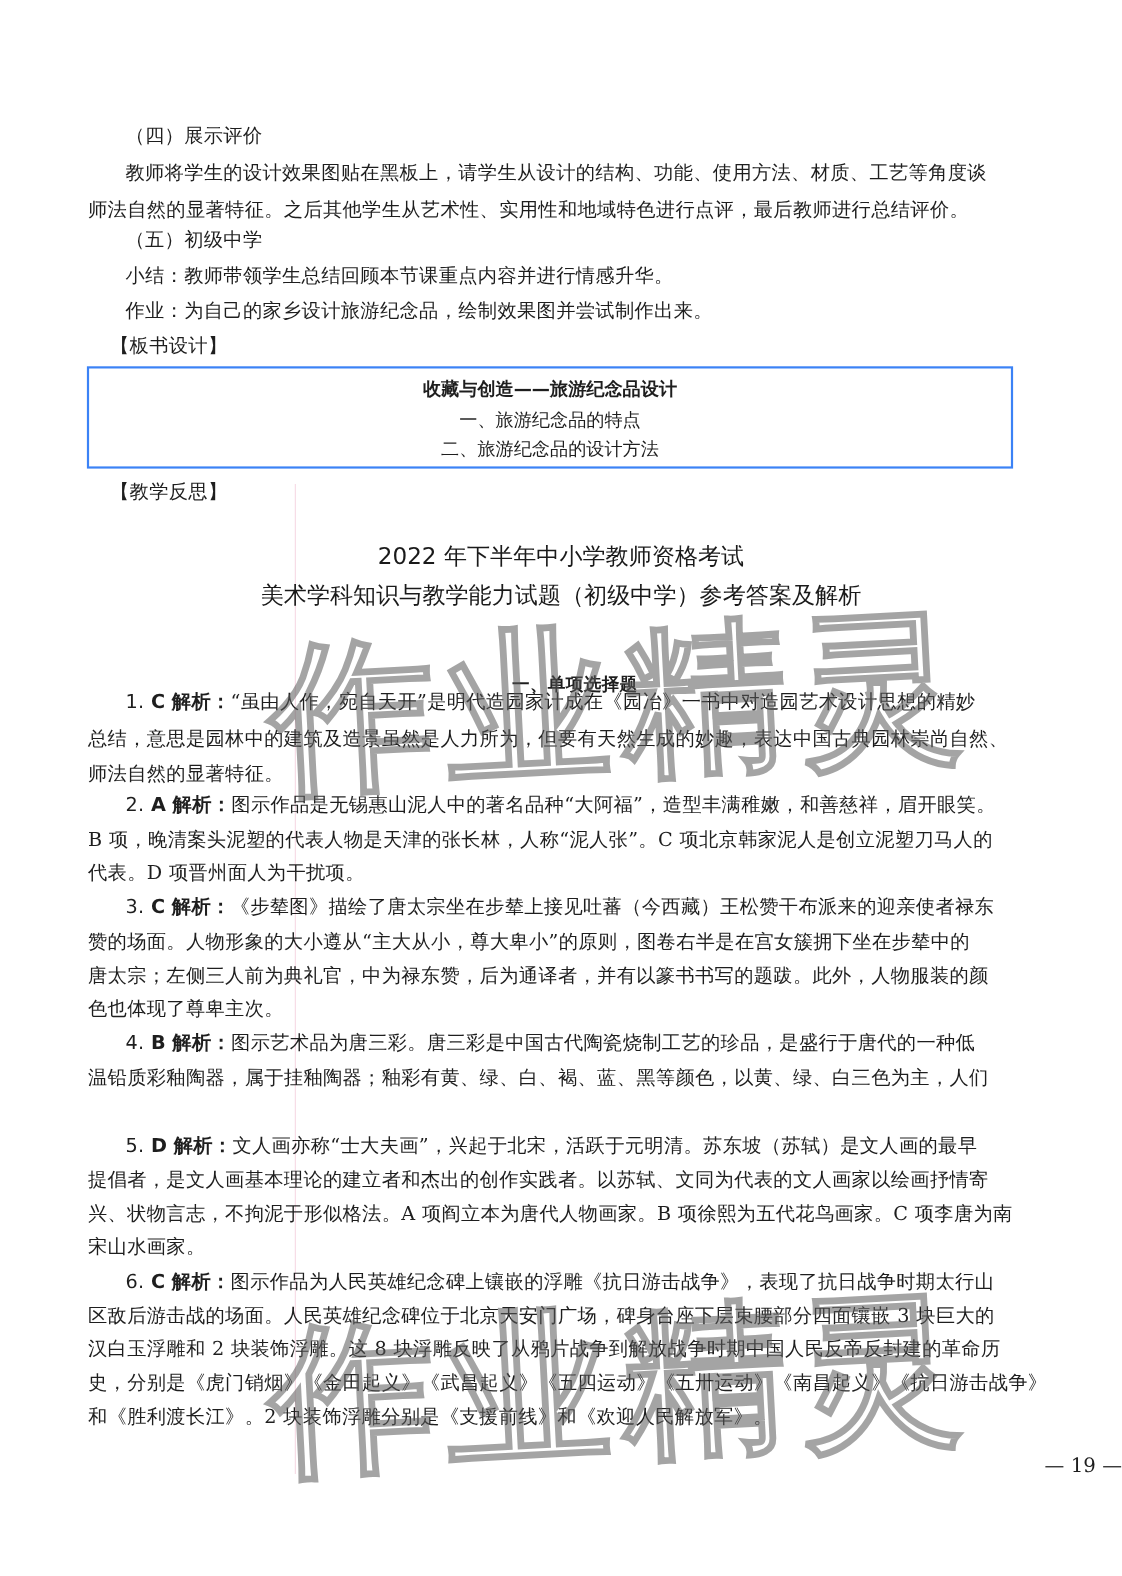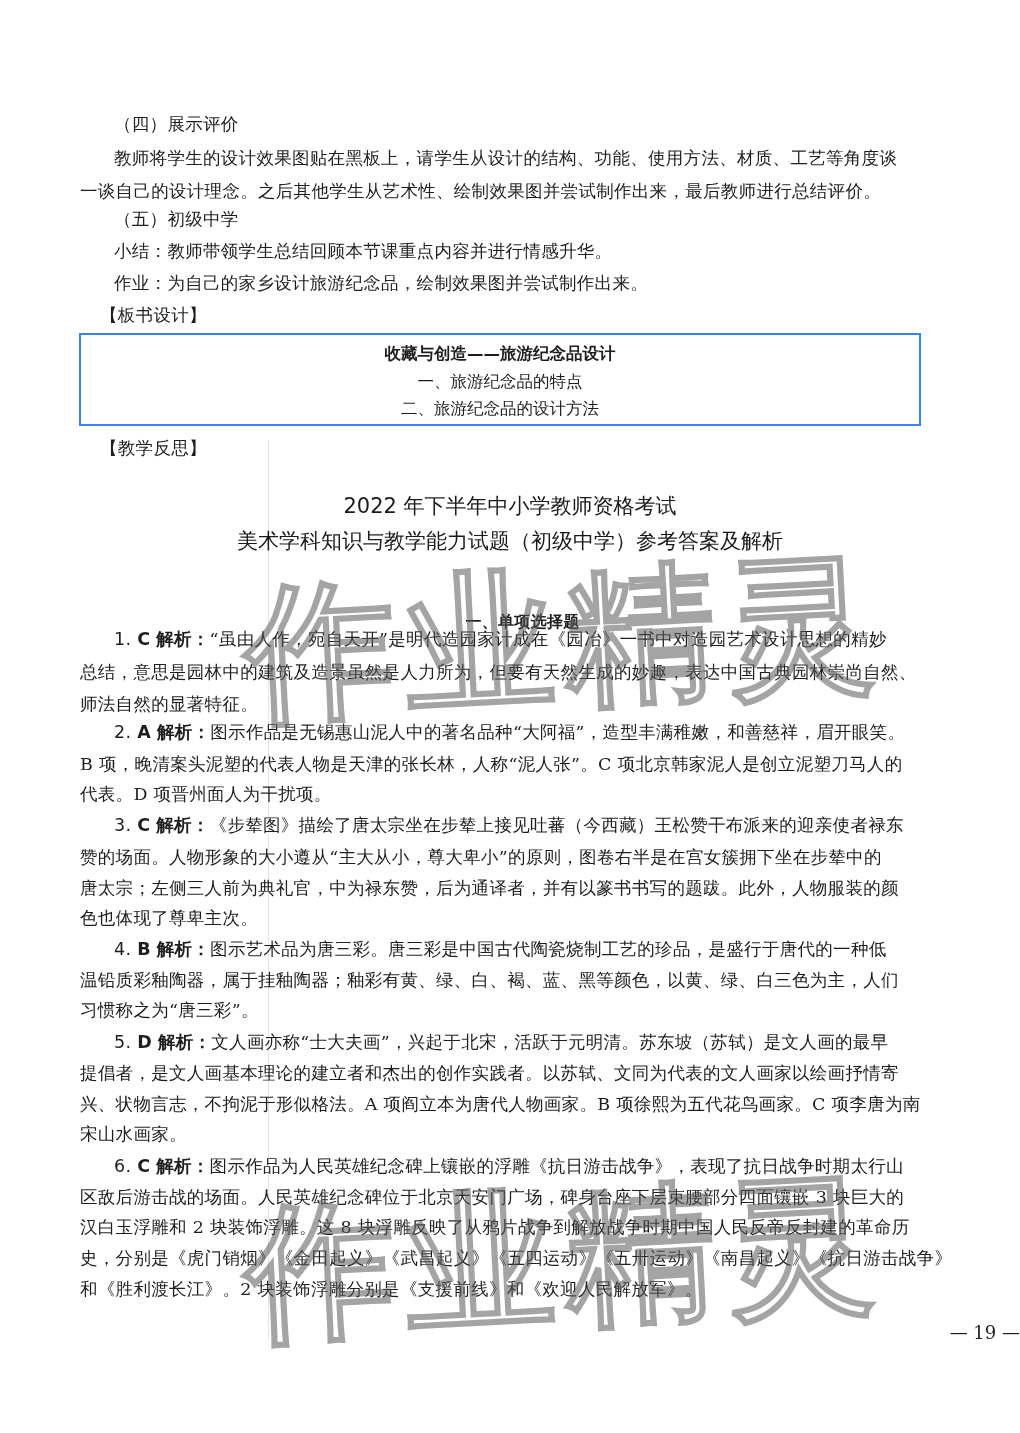--- a/index.html
+++ b/index.html
@@ -58,21 +58,21 @@
   </style>
 </head>
 <body>
 
 <div class="page">
 
   <div class="pink-line"></div>
 
   <div class="line indent hd" style="top:112px;">（四）展示评价</div>
   <div class="line indent" style="top:146px;">教师将学生的设计效果图贴在黑板上，请学生从设计的结构、功能、使用方法、材质、工艺等角度谈</div>
-  <div class="line" style="top:179px;">一谈自己的设计理念。之后其他学生从艺术性、绘制效果图并尝试制作出来，最后教师进行总结评价。</div>
+  <div class="line" style="top:179px;">师法自然的显著特征。之后其他学生从艺术性、实用性和地域特色进行点评，最后教师进行总结评价。</div>
   <div class="line indent hd" style="top:207px;">（五）初级中学</div>
   <div class="line indent" style="top:239px;">小结：教师带领学生总结回顾本节课重点内容并进行情感升华。</div>
   <div class="line indent" style="top:271px;">作业：为自己的家乡设计旅游纪念品，绘制效果图并尝试制作出来。</div>
   <div class="line hd" style="top:303px; left:100px;">【板书设计】</div>
 
   <div class="board-box">
     <div class="board-line board-title">收藏与创造——旅游纪念品设计</div>
     <div class="board-line board-l1">一、旅游纪念品的特点</div>
     <div class="board-line board-l2">二、旅游纪念品的设计方法</div>
   </div>
@@ -108,21 +108,20 @@
   <div class="line" style="top:845px;">赞的场面。人物形象的大小遵从“主大从小，尊大卑小”的原则，图卷右半是在宫女簇拥下坐在步辇中的</div>
   <div class="line" style="top:876px;">唐太宗；左侧三人前为典礼官，中为禄东赞，后为通译者，并有以篆书书写的题跋。此外，人物服装的颜</div>
   <div class="line" style="top:906px;">色也体现了尊卑主次。</div>
 
   <div class="line indent" style="top:937px;">
     <span class="q-num">4.</span>
     <span class="q-ans">B</span>
     <span class="q-ans">解析：</span><span>图示艺术品为唐三彩。唐三彩是中国古代陶瓷烧制工艺的珍品，是盛行于唐代的一种低</span>
   </div>
   <div class="line" style="top:968px;">温铅质彩釉陶器，属于挂釉陶器；釉彩有黄、绿、白、褐、蓝、黑等颜色，以黄、绿、白三色为主，人们</div>
-  <div class="line" style="top:998px;">习惯称之为“唐三彩”。</div>
 
   <div class="line indent" style="top:1030px;">
     <span class="q-num">5.</span>
     <span class="q-ans">D</span>
     <span class="q-ans">解析：</span><span>文人画亦称“士大夫画”，兴起于北宋，活跃于元明清。苏东坡（苏轼）是文人画的最早</span>
   </div>
   <div class="line" style="top:1061px;">提倡者，是文人画基本理论的建立者和杰出的创作实践者。以苏轼、文同为代表的文人画家以绘画抒情寄</div>
   <div class="line" style="top:1092px;">兴、状物言志，不拘泥于形似格法。A 项阎立本为唐代人物画家。B 项徐熙为五代花鸟画家。C 项李唐为南</div>
   <div class="line" style="top:1122px;">宋山水画家。</div>
 

